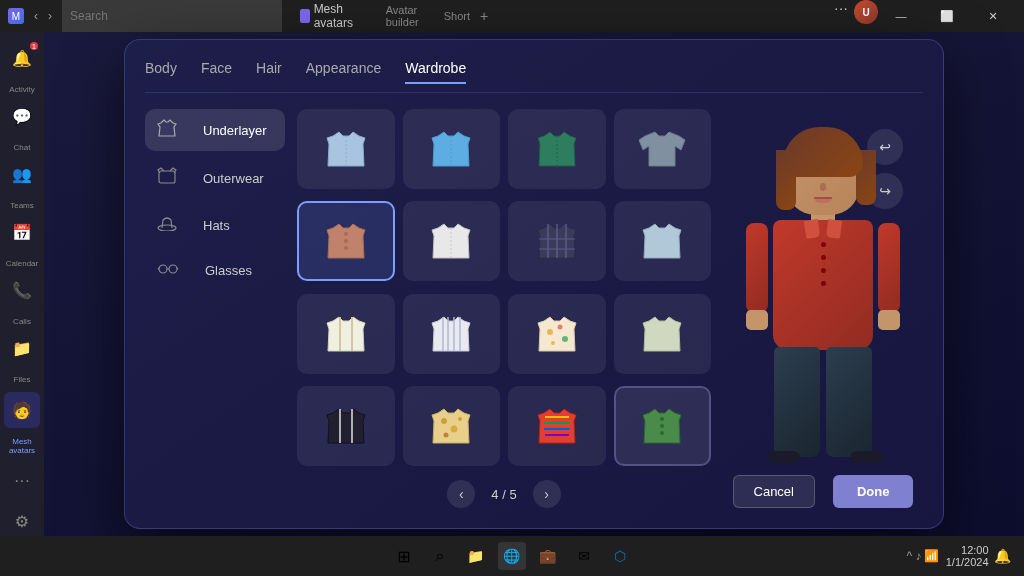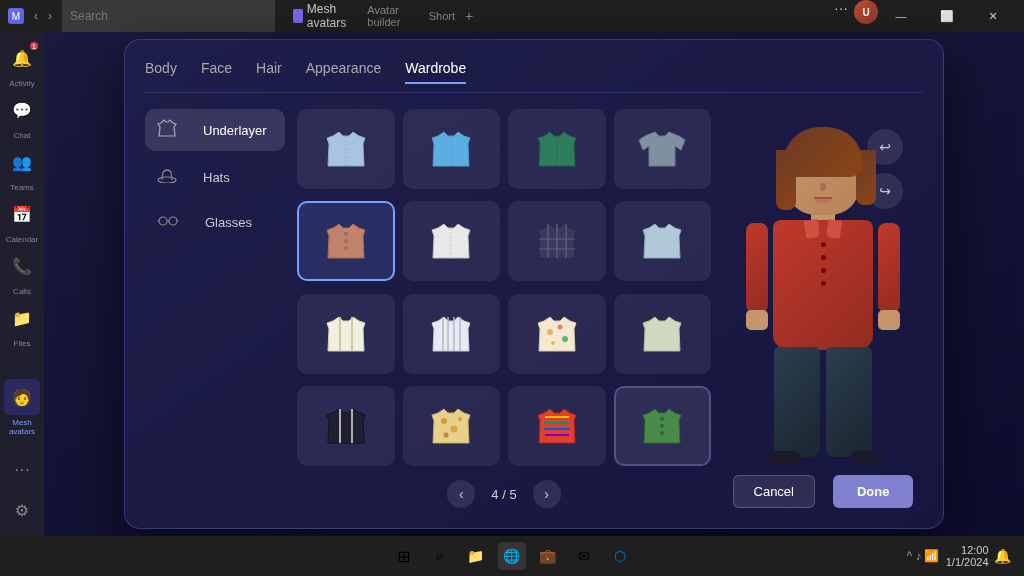--- a/index.html
+++ b/index.html
@@ -156,21 +156,21 @@
       font-size: 7px;
       color: white;
       display: flex;
       align-items: center;
       justify-content: center;
     }
     .sidebar-label {
       font-size: 8px;
       color: #888;
       text-align: center;
-      margin-top: 3px;
+      margin-top: 9px;
     }
     .sidebar-icon-group {
       display: flex;
       flex-direction: column;
       align-items: center;
     }
 
     
     .main-content {
       position: absolute;
@@ -458,21 +458,21 @@
     <div class="title-bar-icon">M</div>
     <div class="nav-arrows">
       <button class="nav-arrow-btn">‹</button>
       <button class="nav-arrow-btn">›</button>
     </div>
     <input class="search-bar" type="text" placeholder="Search" style="">
     <div class="tab-strip">
       <div class="tab-item">
         <div class="tab-icon"></div>
         <span>Mesh avatars</span>
-        <span style="color:#888;margin-left:4px;font-size:11px">Avatar builder</span>
+        <span style="color:#888;margin-left:19px;font-size:11px">Avatar builder</span>
         <span style="color:#888;margin-left:8px;font-size:11px">Short</span>
         <span style="color:#888;margin-left:6px;font-size:14px">+</span>
       </div>
     </div>
   </div>
   <div class="title-bar-controls">
     <span class="dots-btn">···</span>
     <div class="avatar-btn">U</div>
     <button class="ctrl-btn">—</button>
     <button class="ctrl-btn">⬜</button>
@@ -537,20 +537,30 @@
     <div class="modal-body">
 
       <div class="category-sidebar">
         <div class="category-item active">
           <span class="cat-icon">
             <svg width="20" height="18" viewBox="0 0 20 18">
               <path d="M7 1 L4 4 L1 5 L3 8 L2 17 L18 17 L17 8 L19 5 L16 4 L13 1 L11 3 L9 3 Z" fill="none" stroke="#aaa" stroke-width="1.2"></path>
             </svg>
           </span>
           <span>Underlayer</span>
+        </div>
+        <div class="category-item">
+          <span class="cat-icon">
+            <svg width="20" height="18" viewBox="0 0 20 18">
+              <rect x="2" y="4" width="16" height="12" rx="2" fill="none" stroke="#888" stroke-width="1.2"></rect>
+              <path d="M7 4 L4 1 L1 3 L3 6" fill="none" stroke="#888" stroke-width="1.2"></path>
+              <path d="M13 4 L16 1 L19 3 L17 6" fill="none" stroke="#888" stroke-width="1.2"></path>
+            </svg>
+          </span>
+          <span>Outerwear</span>
         </div>
         <div class="category-item">
           <span class="cat-icon">
             <svg width="20" height="16" viewBox="0 0 20 16">
               <ellipse cx="10" cy="13" rx="9" ry="3" fill="none" stroke="#888" stroke-width="1.2"></ellipse>
               <path d="M5 13 L6 5 Q10 1 14 5 L15 13" fill="none" stroke="#888" stroke-width="1.2"></path>
             </svg>
           </span>
           <span>Hats</span>
         </div>

